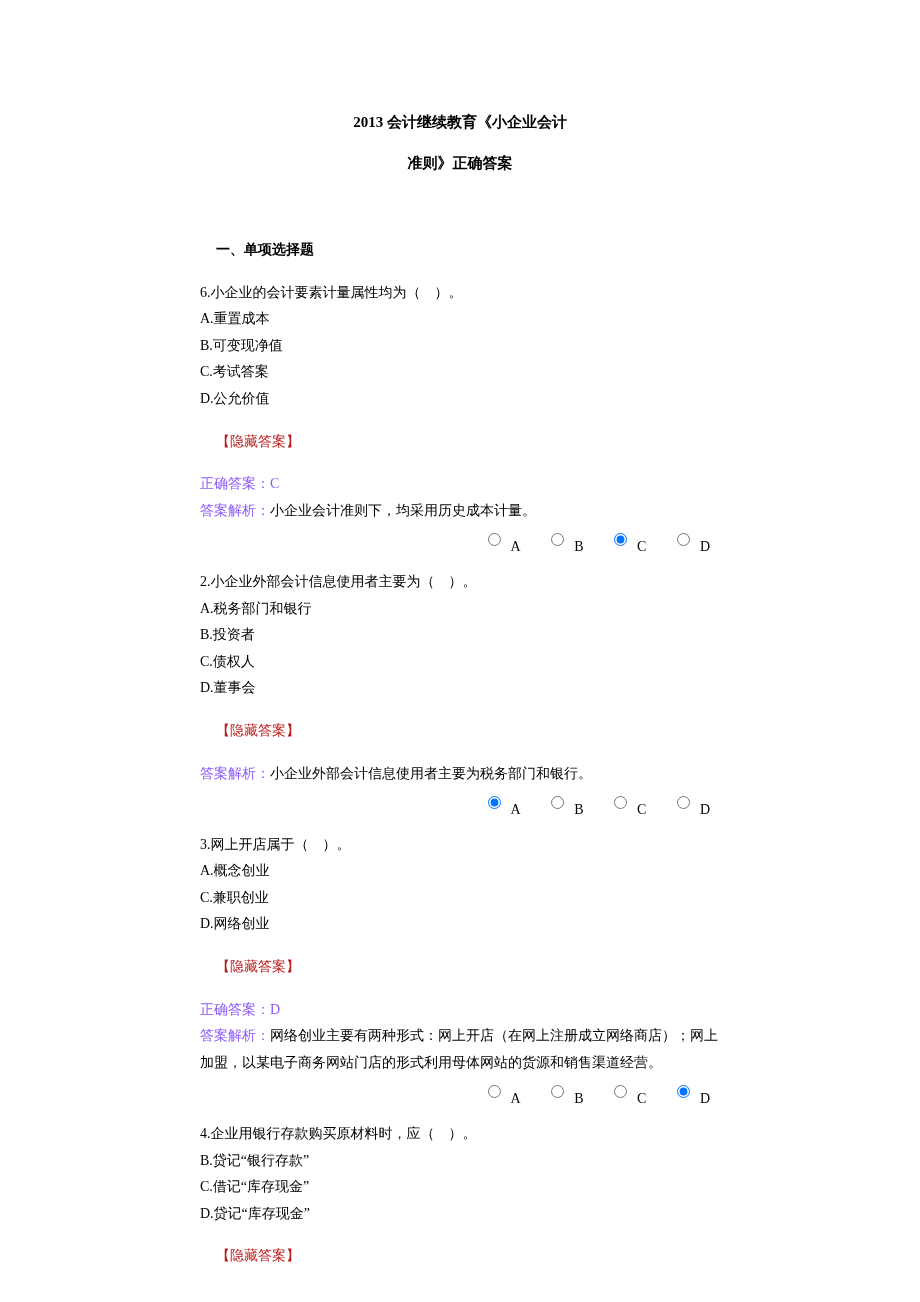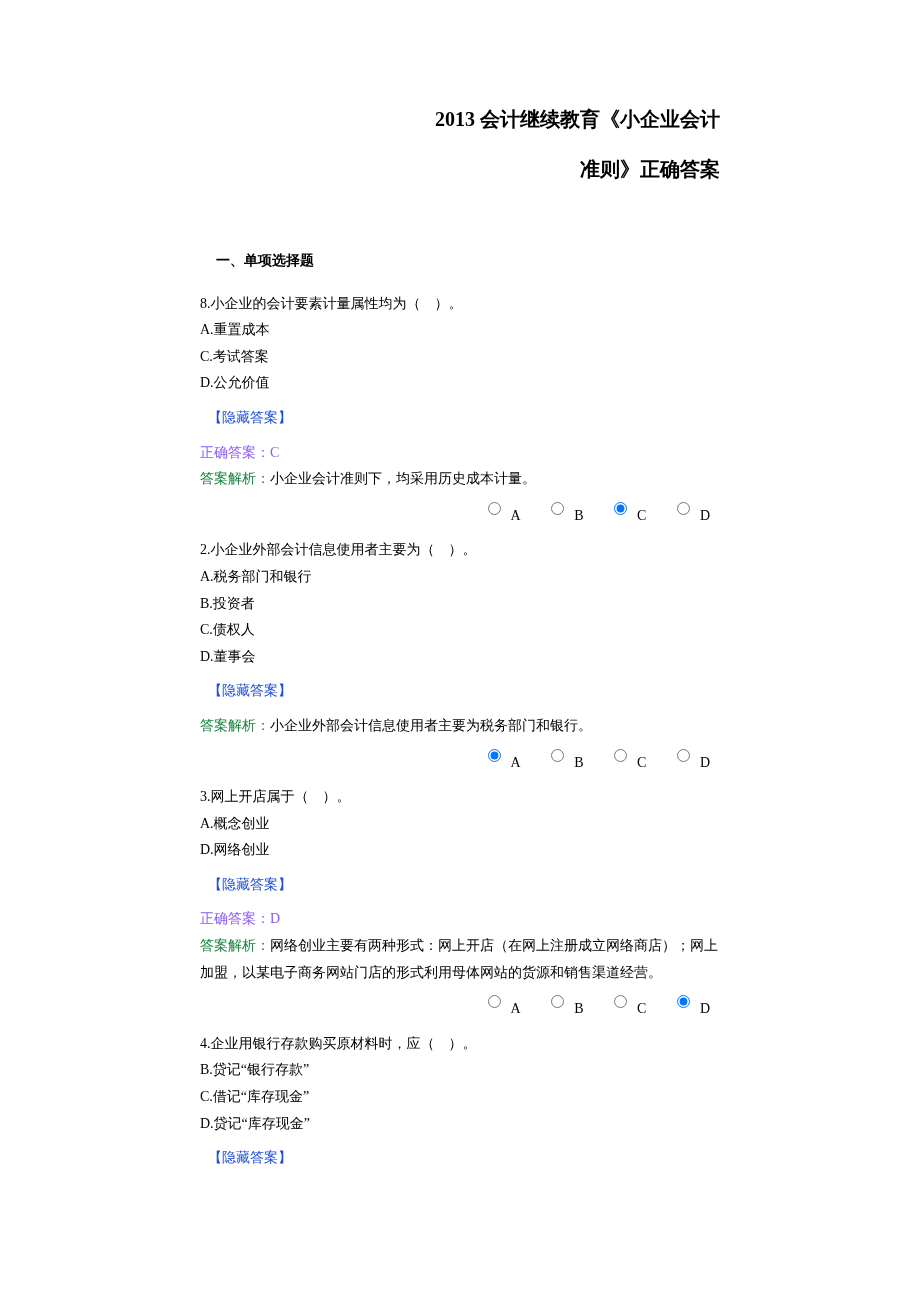--- a/index.html
+++ b/index.html
@@ -9,51 +9,51 @@
       color: #000;
       background: #fff;
       margin: 0;
       padding: 100px 200px 60px 200px;
       width: 920px;
       box-sizing: border-box;
     }
     .title1, .title2 {
       font-family: "SimSun", "宋体", serif;
       font-weight: bold;
-      font-size: 20px;
-      text-align: right;
-      margin: 0;
+      font-size: 15px;
+      text-align: center;
+      margin: 8px;
     }
     .title2 {
       margin-top: 12px;
       margin-bottom: 60px;
     }
     .section-header {
       font-weight: bold;
       margin: 16px;
     }
     .question-block {
       margin-bottom: 2px;
     }
     .q-line {
       margin: 0;
     }
     .hide-answer {
-      color: #1d4ed8;
-      margin: 8px;
+      color: #b91c1c;
+      margin: 16px;
     }
     .correct-answer {
       color: #8b5cf6;
       margin: 0;
     }
     .analysis {
       margin: 0;
     }
     .analysis .label {
-      color: #15803d;
+      color: #8b5cf6;
     }
     .radio-row {
       text-align: right;
       padding-right: 10px;
       margin: 6px 0 8px 0;
       font-family: "Times New Roman", serif;
     }
     .radio-opt {
       display: inline-block;
       margin-left: 22px;
@@ -69,22 +69,23 @@
   </style>
 </head>
 <body>
 
 <h1 class="title1">2013 会计继续教育《小企业会计</h1>
 <h1 class="title2">准则》正确答案</h1>
 
 <p class="section-header">一、单项选择题</p>
 
 <div class="question-block">
-  <p class="q-line">8.小企业的会计要素计量属性均为（　）。</p>
+  <p class="q-line">6.小企业的会计要素计量属性均为（　）。</p>
   <p class="q-line">A.重置成本</p>
+  <p class="q-line">B.可变现净值</p>
   <p class="q-line">C.考试答案</p>
   <p class="q-line">D.公允价值</p>
   <p class="hide-answer">【隐藏答案】</p>
   <p class="correct-answer"><span>正确答案：</span><span>C</span></p>
   <p class="analysis"><span class="label">答案解析：</span><span>小企业会计准则下，均采用历史成本计量。</span></p>
   <div class="radio-row">
     <label class="radio-opt"><input type="radio" name="q1" style=""><span>A</span></label>
     <label class="radio-opt"><input type="radio" name="q1" style=""><span>B</span></label>
     <label class="radio-opt"><input type="radio" name="q1" checked="" style=""><span>C</span></label>
     <label class="radio-opt"><input type="radio" name="q1" style=""><span>D</span></label>
@@ -103,20 +104,21 @@
     <label class="radio-opt"><input type="radio" name="q2" checked="" style=""><span>A</span></label>
     <label class="radio-opt"><input type="radio" name="q2" style=""><span>B</span></label>
     <label class="radio-opt"><input type="radio" name="q2" style=""><span>C</span></label>
     <label class="radio-opt"><input type="radio" name="q2" style=""><span>D</span></label>
   </div>
 </div>
 
 <div class="question-block">
   <p class="q-line">3.网上开店属于（　）。</p>
   <p class="q-line">A.概念创业</p>
+  <p class="q-line">C.兼职创业</p>
   <p class="q-line">D.网络创业</p>
   <p class="hide-answer">【隐藏答案】</p>
   <p class="correct-answer"><span>正确答案：</span><span>D</span></p>
   <p class="analysis"><span class="label">答案解析：</span><span>网络创业主要有两种形式：网上开店（在网上注册成立网络商店）；网上加盟，以某电子商务网站门店的形式利用母体网站的货源和销售渠道经营。</span></p>
   <div class="radio-row">
     <label class="radio-opt"><input type="radio" name="q3" style=""><span>A</span></label>
     <label class="radio-opt"><input type="radio" name="q3" style=""><span>B</span></label>
     <label class="radio-opt"><input type="radio" name="q3" style=""><span>C</span></label>
     <label class="radio-opt"><input type="radio" name="q3" checked="" style=""><span>D</span></label>
   </div>

